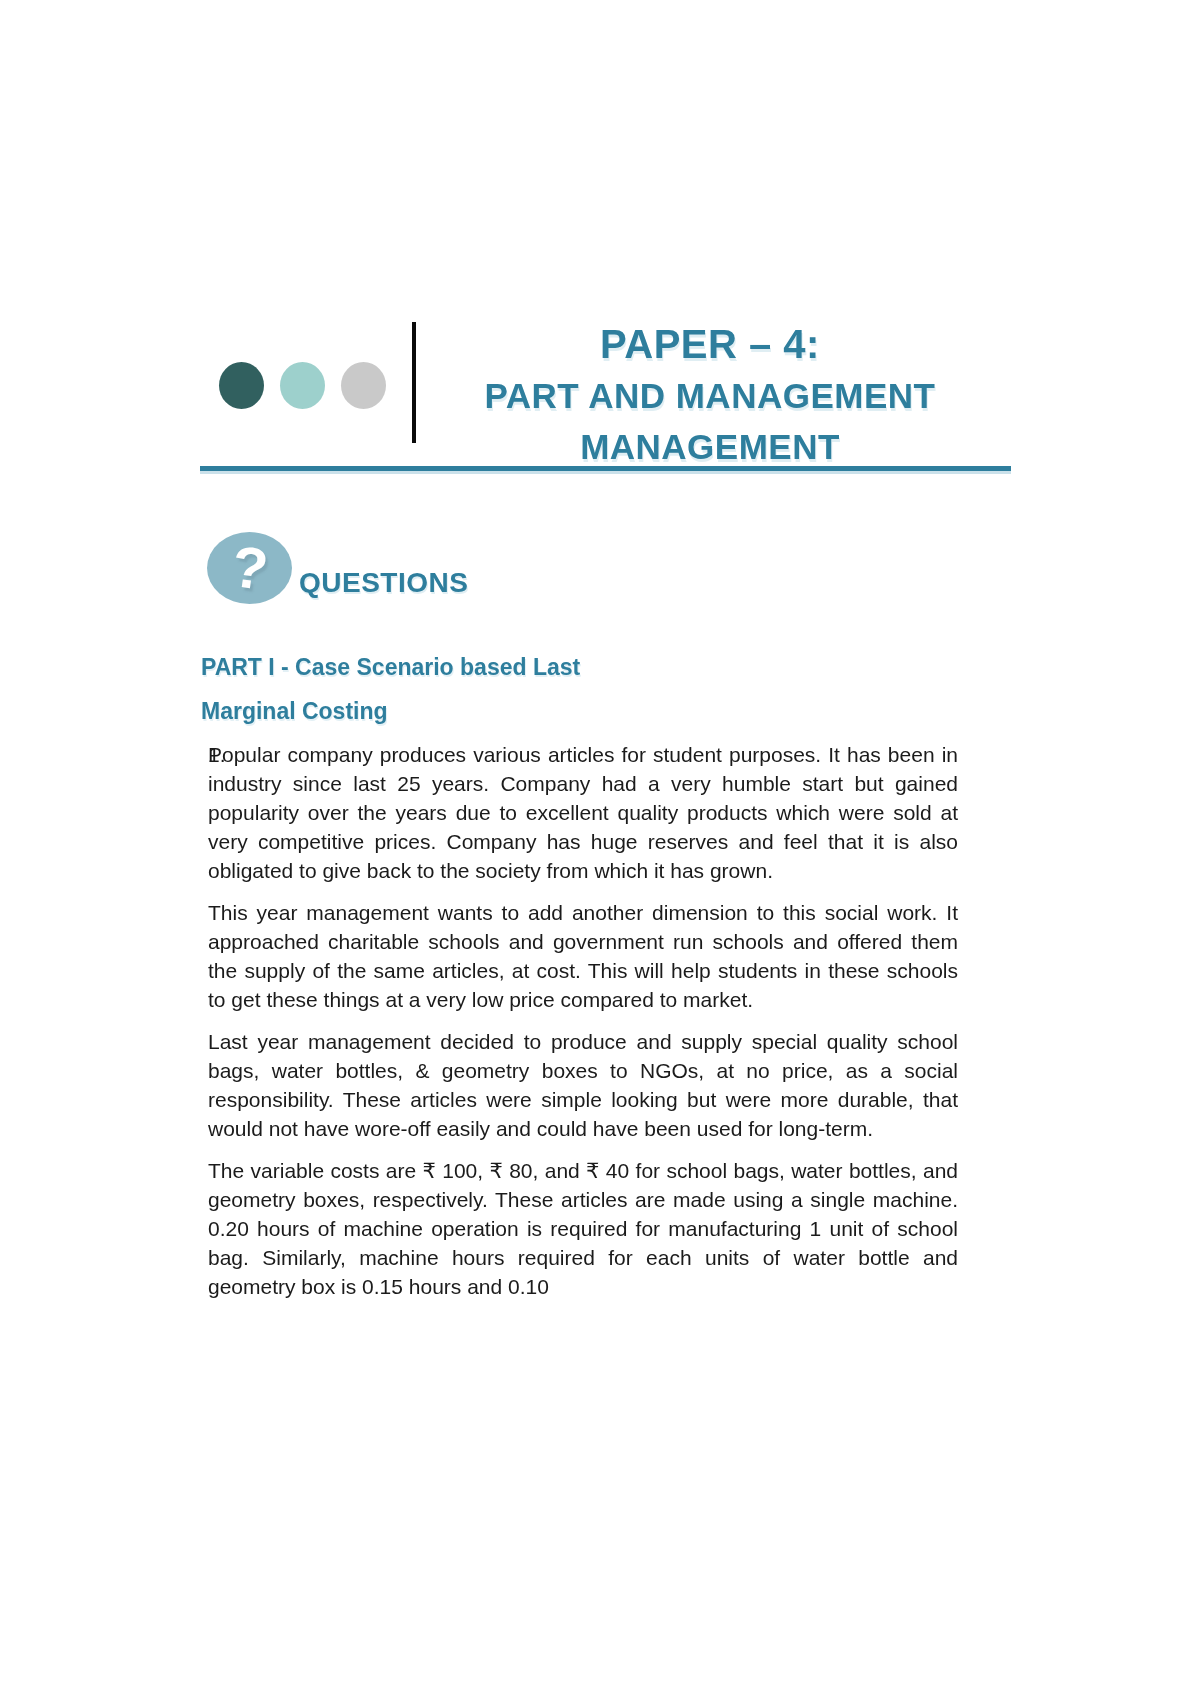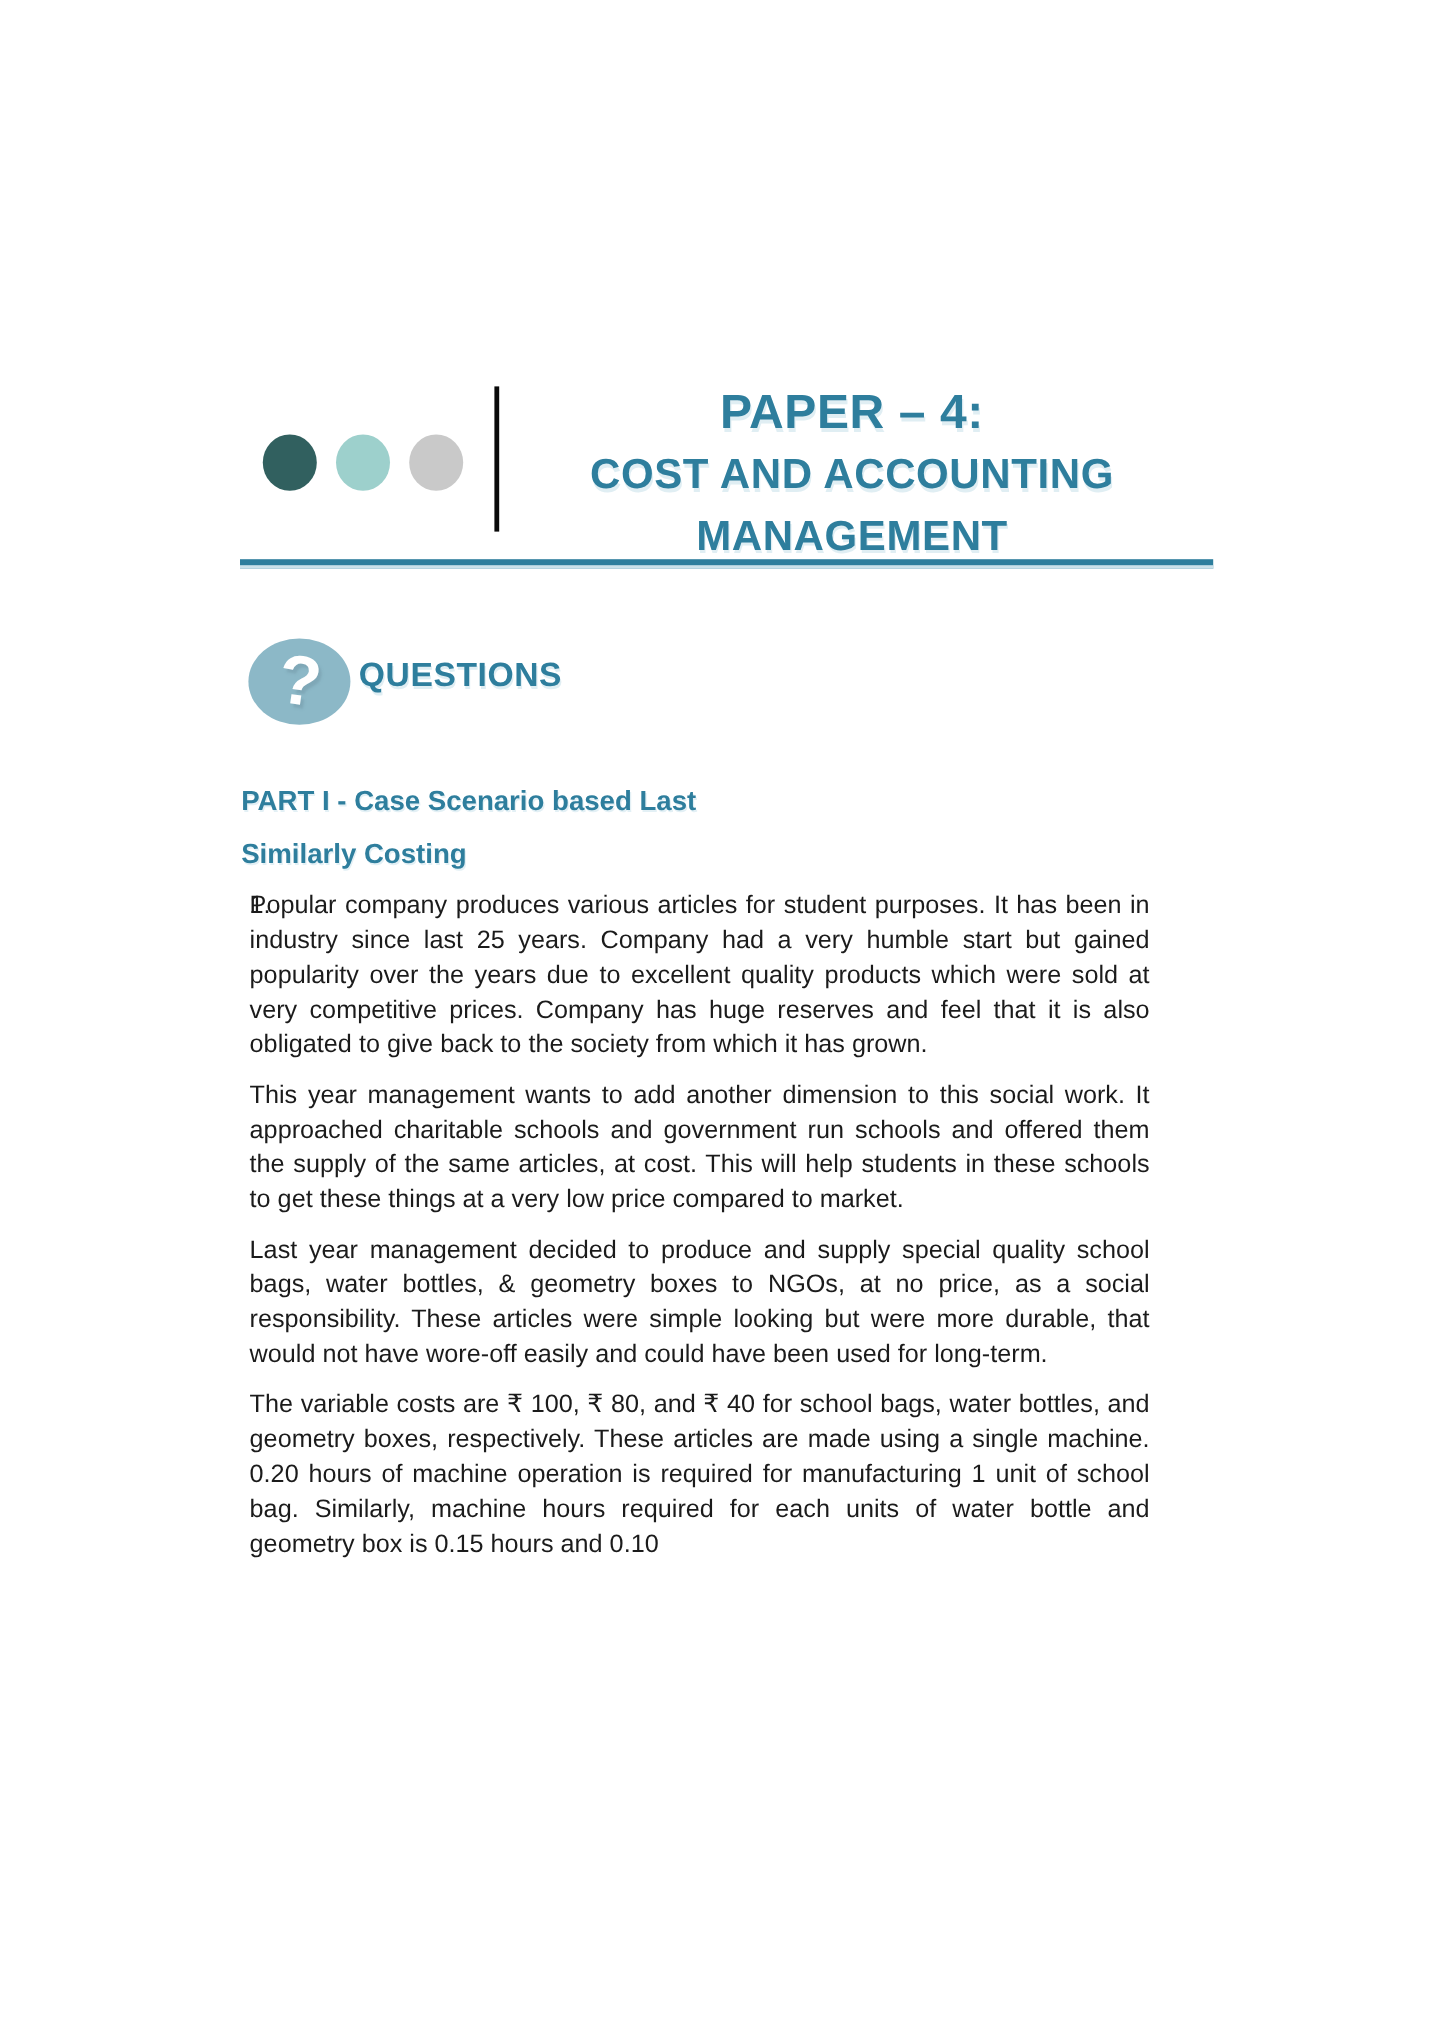--- a/index.html
+++ b/index.html
@@ -35,21 +35,21 @@
     position:absolute;left:207px;top:532px;width:85px;height:72px;
     border-radius:50%;background:#8CB8C7;
     display:flex;align-items:center;justify-content:center;
   }
   .q-icon .glyph{
     color:#ffffff;font-size:58px;font-weight:700;line-height:1;
     transform:rotate(8deg);
     text-shadow:3px 3px 2px rgba(125,164,180,0.85);
   }
   .q-label{
-    position:absolute;left:299px;top:547px;
+    position:absolute;left:299px;top:567px;
     color:#2E7E9D;font-size:28px;font-weight:700;letter-spacing:0.5px;
     text-shadow:1px 2px 0 rgba(186,217,229,0.45);
   }
   
   .part-heading{
     position:absolute;left:201px;top:654px;
     color:#2E7E9D;font-size:23px;font-weight:700;
     text-shadow:1px 2px 0 rgba(186,217,229,0.4);
   }
   .topic-heading{
@@ -76,34 +76,34 @@
   <div class="brand-dots">
     <span class="dot" style="background-color: rgb(49, 96, 95);"></span>
     <span class="dot" style="background-color: rgb(157, 208, 204);"></span>
     <span class="dot" style="background-color: rgb(201, 201, 201);"></span>
   </div>
 
   <div class="vline"></div>
 
   <div class="title-block">
     <div class="title-l1">PAPER – 4:</div>
-    <div class="title-l2">COST AND ACCOUNTING</div>
+    <div class="title-l2">PART AND MANAGEMENT</div>
     <div class="title-l3">MANAGEMENT</div>
   </div>
 
   <div class="rule"></div>
 
   <div class="q-icon" style="background-color: rgb(140, 184, 199);">
     <span class="glyph">?</span>
   </div>
   <div class="q-label">QUESTIONS</div>
 
   <div class="part-heading">PART I - Case Scenario based Last</div>
 
-  <div class="topic-heading">Similarly Costing</div>
+  <div class="topic-heading">Marginal Costing</div>
 
   <div class="question">
     <div class="q-num">1.</div>
     <div class="q-paras">
       <p>Popular company produces various articles for student purposes. It has been in industry since last 25 years. Company had a very humble start but gained popularity over the years due to excellent quality products which were sold at very competitive prices. Company has huge reserves and feel that it is also obligated to give back to the society from which it has grown.</p>
       <p>This year management wants to add another dimension to this social work. It approached charitable schools and government run schools and offered them the supply of the same articles, at cost. This will help students in these schools to get these things at a very low price compared to market.</p>
       <p>Last year management decided to produce and supply special quality school bags, water bottles, &amp; geometry boxes to NGOs, at no price, as a social responsibility. These articles were simple looking but were more durable, that would not have wore-off easily and could have been used for long-term.</p>
       <p>The variable costs are ₹ 100, ₹ 80, and ₹ 40 for school bags, water bottles, and geometry boxes, respectively. These articles are made using a single machine. 0.20 hours of machine operation is required for manufacturing 1 unit of school bag. Similarly, machine hours required for each units of water bottle and geometry box is 0.15 hours and 0.10</p>
     </div>
   </div>

